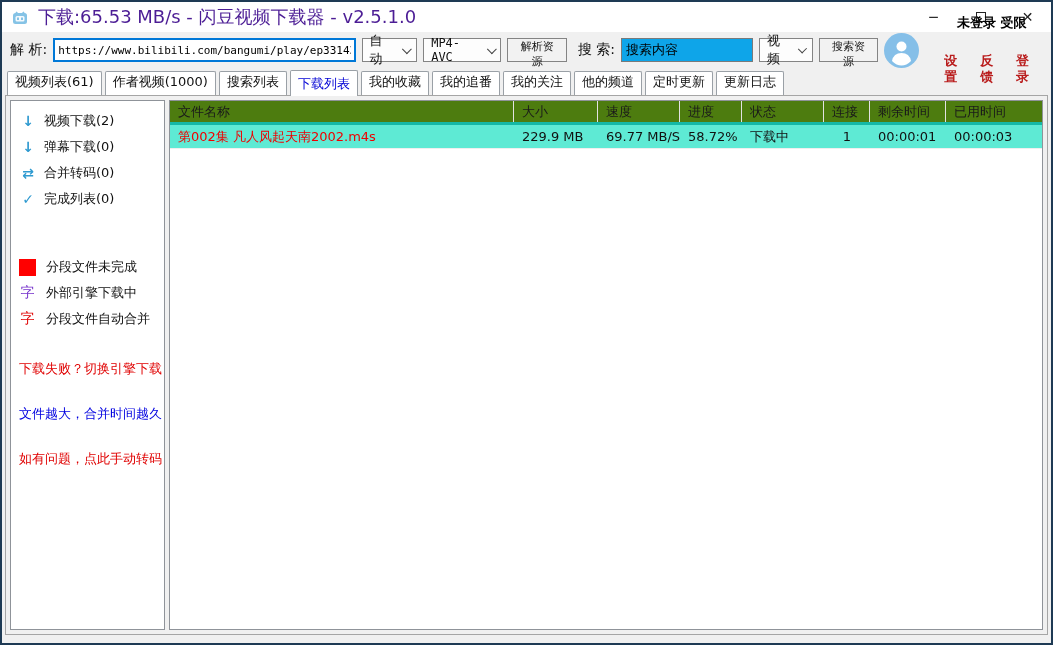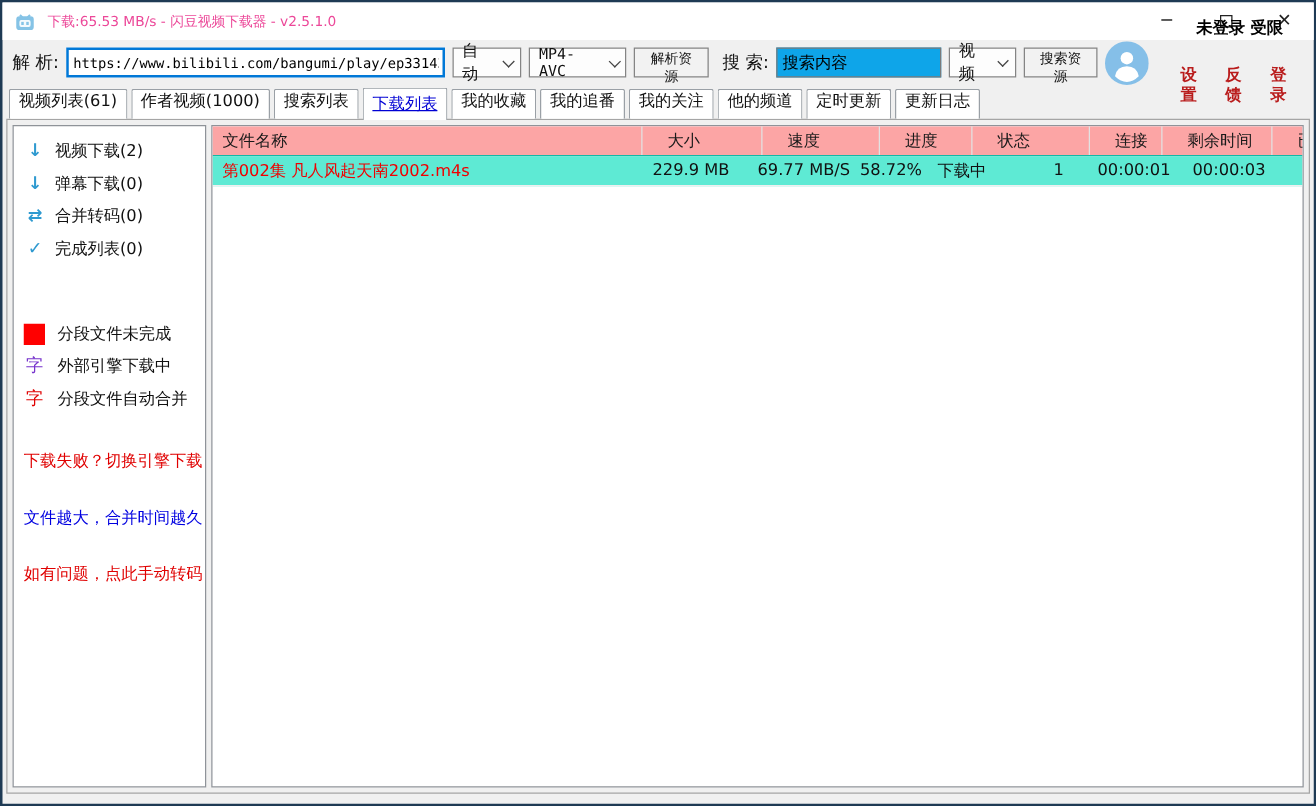--- a/index.html
+++ b/index.html
@@ -11,21 +11,21 @@
     border:2px solid #1e3a54;
     background:#f0f0f0;
     display:flex; flex-direction:column;
     position:relative;
     font-size:13px; color:#111;
   }
 
   
   .titlebar{ height:30px; background:#ffffff; display:flex; align-items:center; padding-left:9px; flex:0 0 auto; }
   .app-icon{ width:18px; height:18px; display:inline-block; }
-  .title-text{ margin-left:9px; font-size:11px; color:#ec4899; }
+  .title-text{ margin-left:9px; font-size:18px; color:#4c1d95; }
   .win-controls{ margin-left:auto; display:flex; height:100%; }
   .wc{ width:47px; height:100%; display:flex; align-items:center; justify-content:center; font-size:14px; color:#222; cursor:default; }
   .wc-max-box{ width:10px; height:10px; border:1px solid #222; display:inline-block; }
 
   
   .toolbar{ height:36px; display:flex; align-items:center; padding:0 8px; gap:6px; flex:0 0 auto; }
   .tool-label{ font-size:14px; white-space:nowrap; }
   .url-input{
     width:320px; height:24px; border:2px solid #0078d7; background:#fff;
     font-family:"DejaVu Sans Mono", monospace; font-size:11px; padding:0 3px; color:#000; outline:none;
@@ -49,21 +49,21 @@
   .acc-links{ display:flex; gap:13px; font-weight:bold; font-size:13px; }
   .acc-links span{ cursor:pointer; }
 
   
   .tabbar{ display:flex; align-items:flex-end; padding:0 5px; height:27px; flex:0 0 auto; position:relative; z-index:2; }
   .tab{
     border:1px solid #9aa0a6; border-bottom:none; background:#fff;
     font-size:13px; padding:0 7px; height:24px; line-height:20px;
     margin-right:3px; border-radius:2px 2px 0 0; color:#111; cursor:default; white-space:nowrap;
   }
-  .tab.active{ height:26px; line-height:25px; font-weight:normal; margin-bottom:-1px;text-decoration:underline; }
+  .tab.active{ height:26px; line-height:25px; font-weight:normal; margin-bottom:-1px; }
 
   
   .content{
     flex:1 1 auto; margin:0 3px 8px 3px;
     border:1px solid #a5a5a5; background:#f0f0f0;
     display:flex; padding:4px; min-height:0;
   }
   .sidebar{
     width:155px; flex:0 0 auto; background:#fff;
     border:1px solid #8f9399; padding-top:7px;
@@ -77,21 +77,21 @@
   .char-swatch{ width:17px; text-align:center; font-size:14px; flex:0 0 auto; }
   .tips-block{ margin-top:28px; }
   .tip{ padding:0 8px; margin-bottom:27px; font-size:13px; white-space:nowrap; }
 
   .main{
     flex:1 1 auto; margin-left:4px; background:#fff;
     border:1px solid #8f9399; overflow:hidden;
     display:flex; flex-direction:column; min-width:0;
   }
   .grid-row{ display:grid; grid-template-columns:344px 84px 82px 62px 82px 46px 76px 1fr; align-items:center; }
-  .thead{ background:#fca5a5; height:24px; border-bottom:1px solid #14b8a6; flex:0 0 auto;gap:12px; }
+  .thead{ background:#4d7c0f; height:24px; border-bottom:3px solid #14b8a6; flex:0 0 auto; }
   .th{ padding:0 8px; font-size:13px; color:#1a1a1a; height:100%; display:flex; align-items:center; border-right:1px solid #e2e2e2; cursor:default; white-space:nowrap; overflow:hidden; }
   .th:last-child{ border-right:none; }
   .trow{ height:24px; border-bottom:1px solid #efefef; background:#5eead4; cursor:default; }
   .td{ padding:0 8px; font-size:13px; color:#111; white-space:nowrap; overflow:hidden; }
   .td.name{ }
   .td.connect{ text-align:center; }
 </style>
 </head>
 <body>
 

